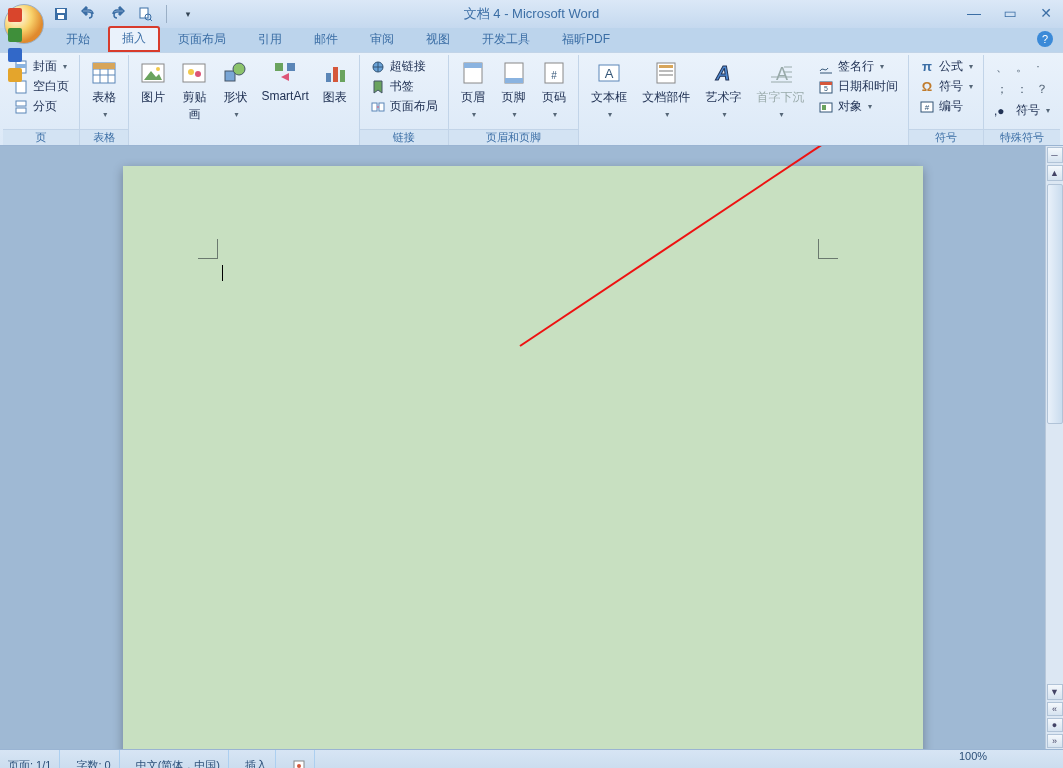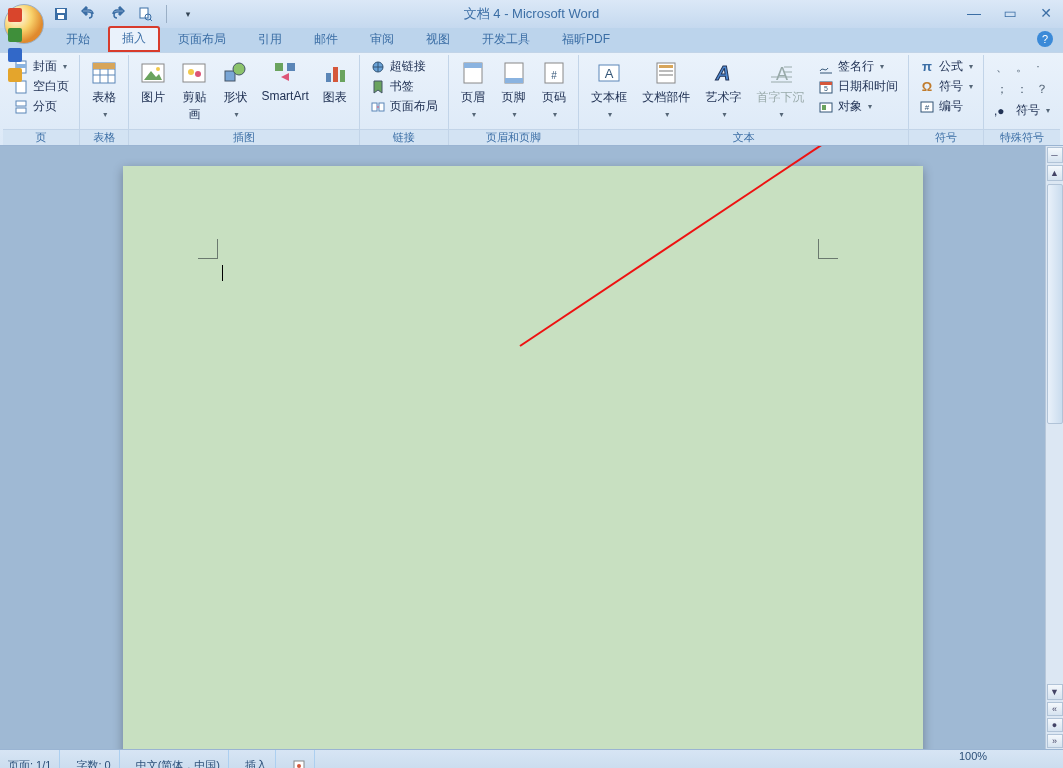--- a/index.html
+++ b/index.html
@@ -228,21 +228,20 @@
           <span class="ic32">
             <svg width="28" height="28">
               <rect x="5" y="14" width="5" height="9" fill="#5b86b7"></rect>
               <rect x="12" y="8" width="5" height="15" fill="#d5573b"></rect>
               <rect x="19" y="11" width="5" height="12" fill="#6aa35e"></rect>
             </svg>
           </span>
           <span class="big-lbl">图表</span>
         </div>
     </div>
-    <div class="group-label">插图</div>
   </div>
 
   <div class="group">
     <div class="group-body">
       <div class="col">
         <div class="small-btn">
             <span class="ic">
               <svg width="16" height="16">
                 <circle cx="8" cy="8" r="5" fill="#6aa3d8" stroke="#357"></circle>
                 <path d="M3 8h10M8 3v10" stroke="#357"></path>
@@ -374,21 +373,20 @@
               <svg width="16" height="16">
                 <rect x="2" y="4" width="12" height="9" fill="#fff" stroke="#357"></rect>
                 <rect x="4" y="6" width="4" height="5" fill="#6aa35e"></rect>
               </svg>
             </span>
             <span>对象</span>
             <span class="dd">▾</span>
           </div>
       </div>
     </div>
-    <div class="group-label">文本</div>
   </div>
 
   <div class="group">
     <div class="group-body">
       <div class="col">
         <div class="small-btn">
             <span class="ic" style="color:#3b6ea5;font-weight:bold;">π</span>
             <span>公式</span>
             <span class="dd">▾</span>
           </div>

